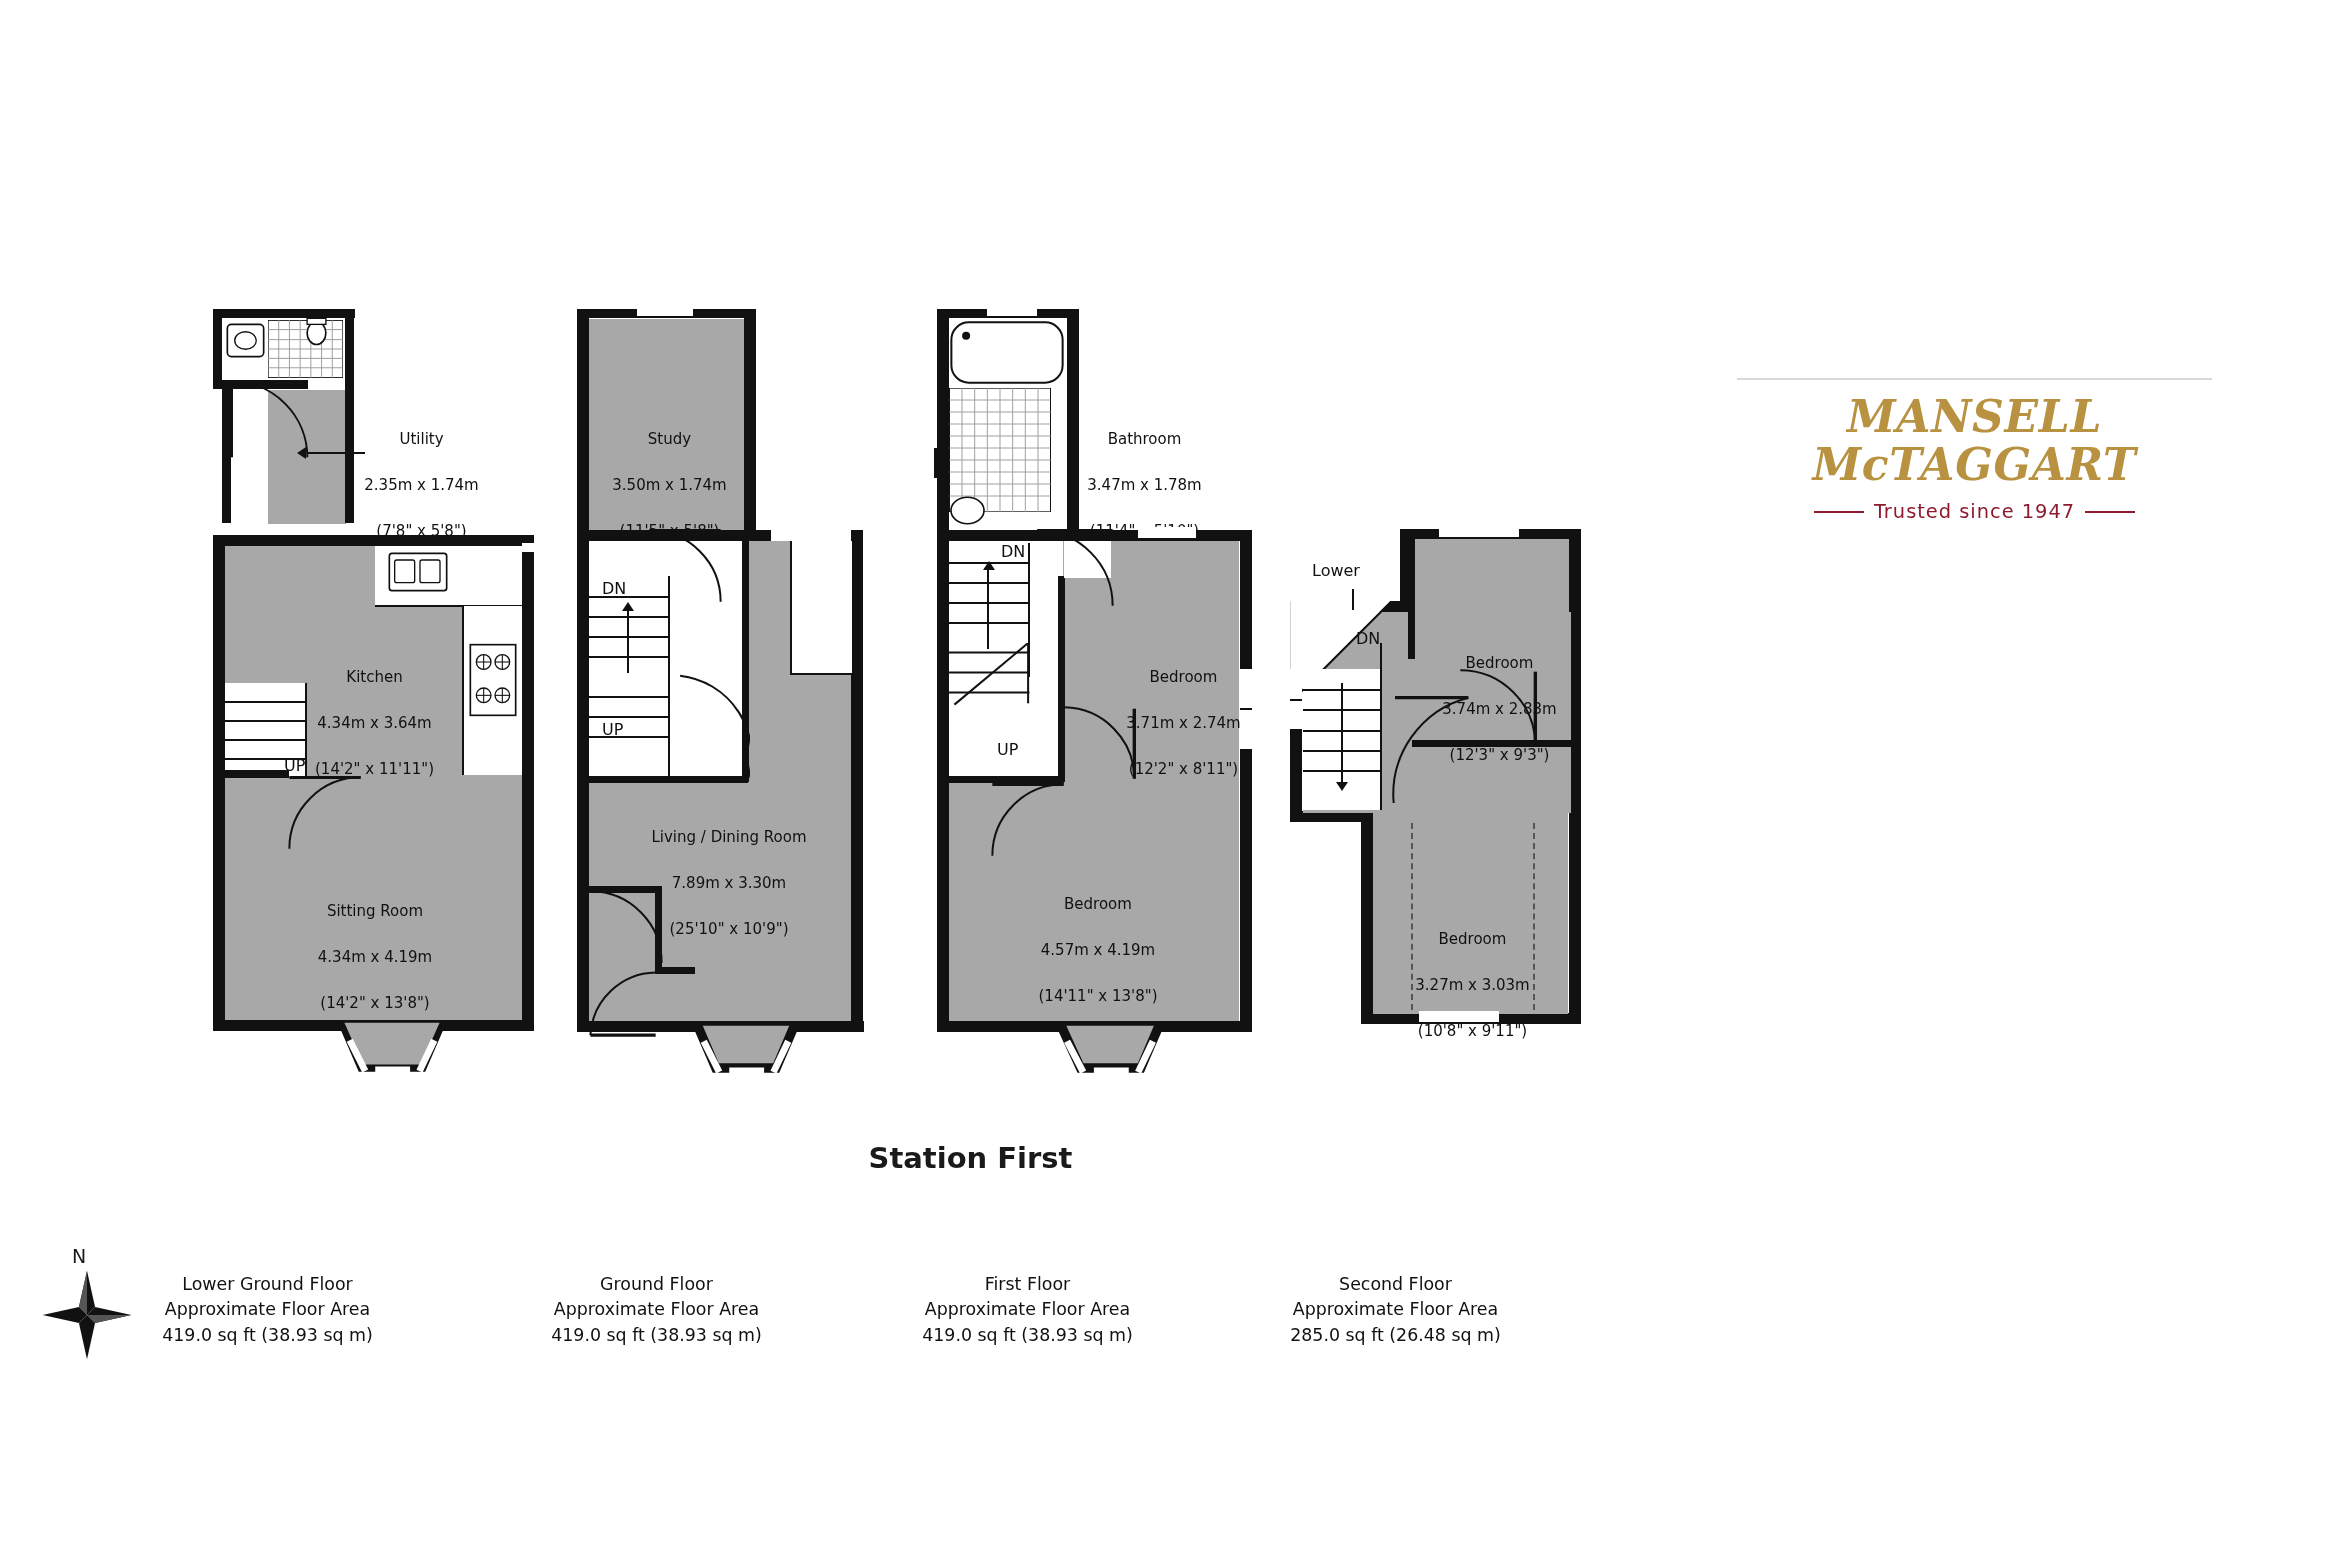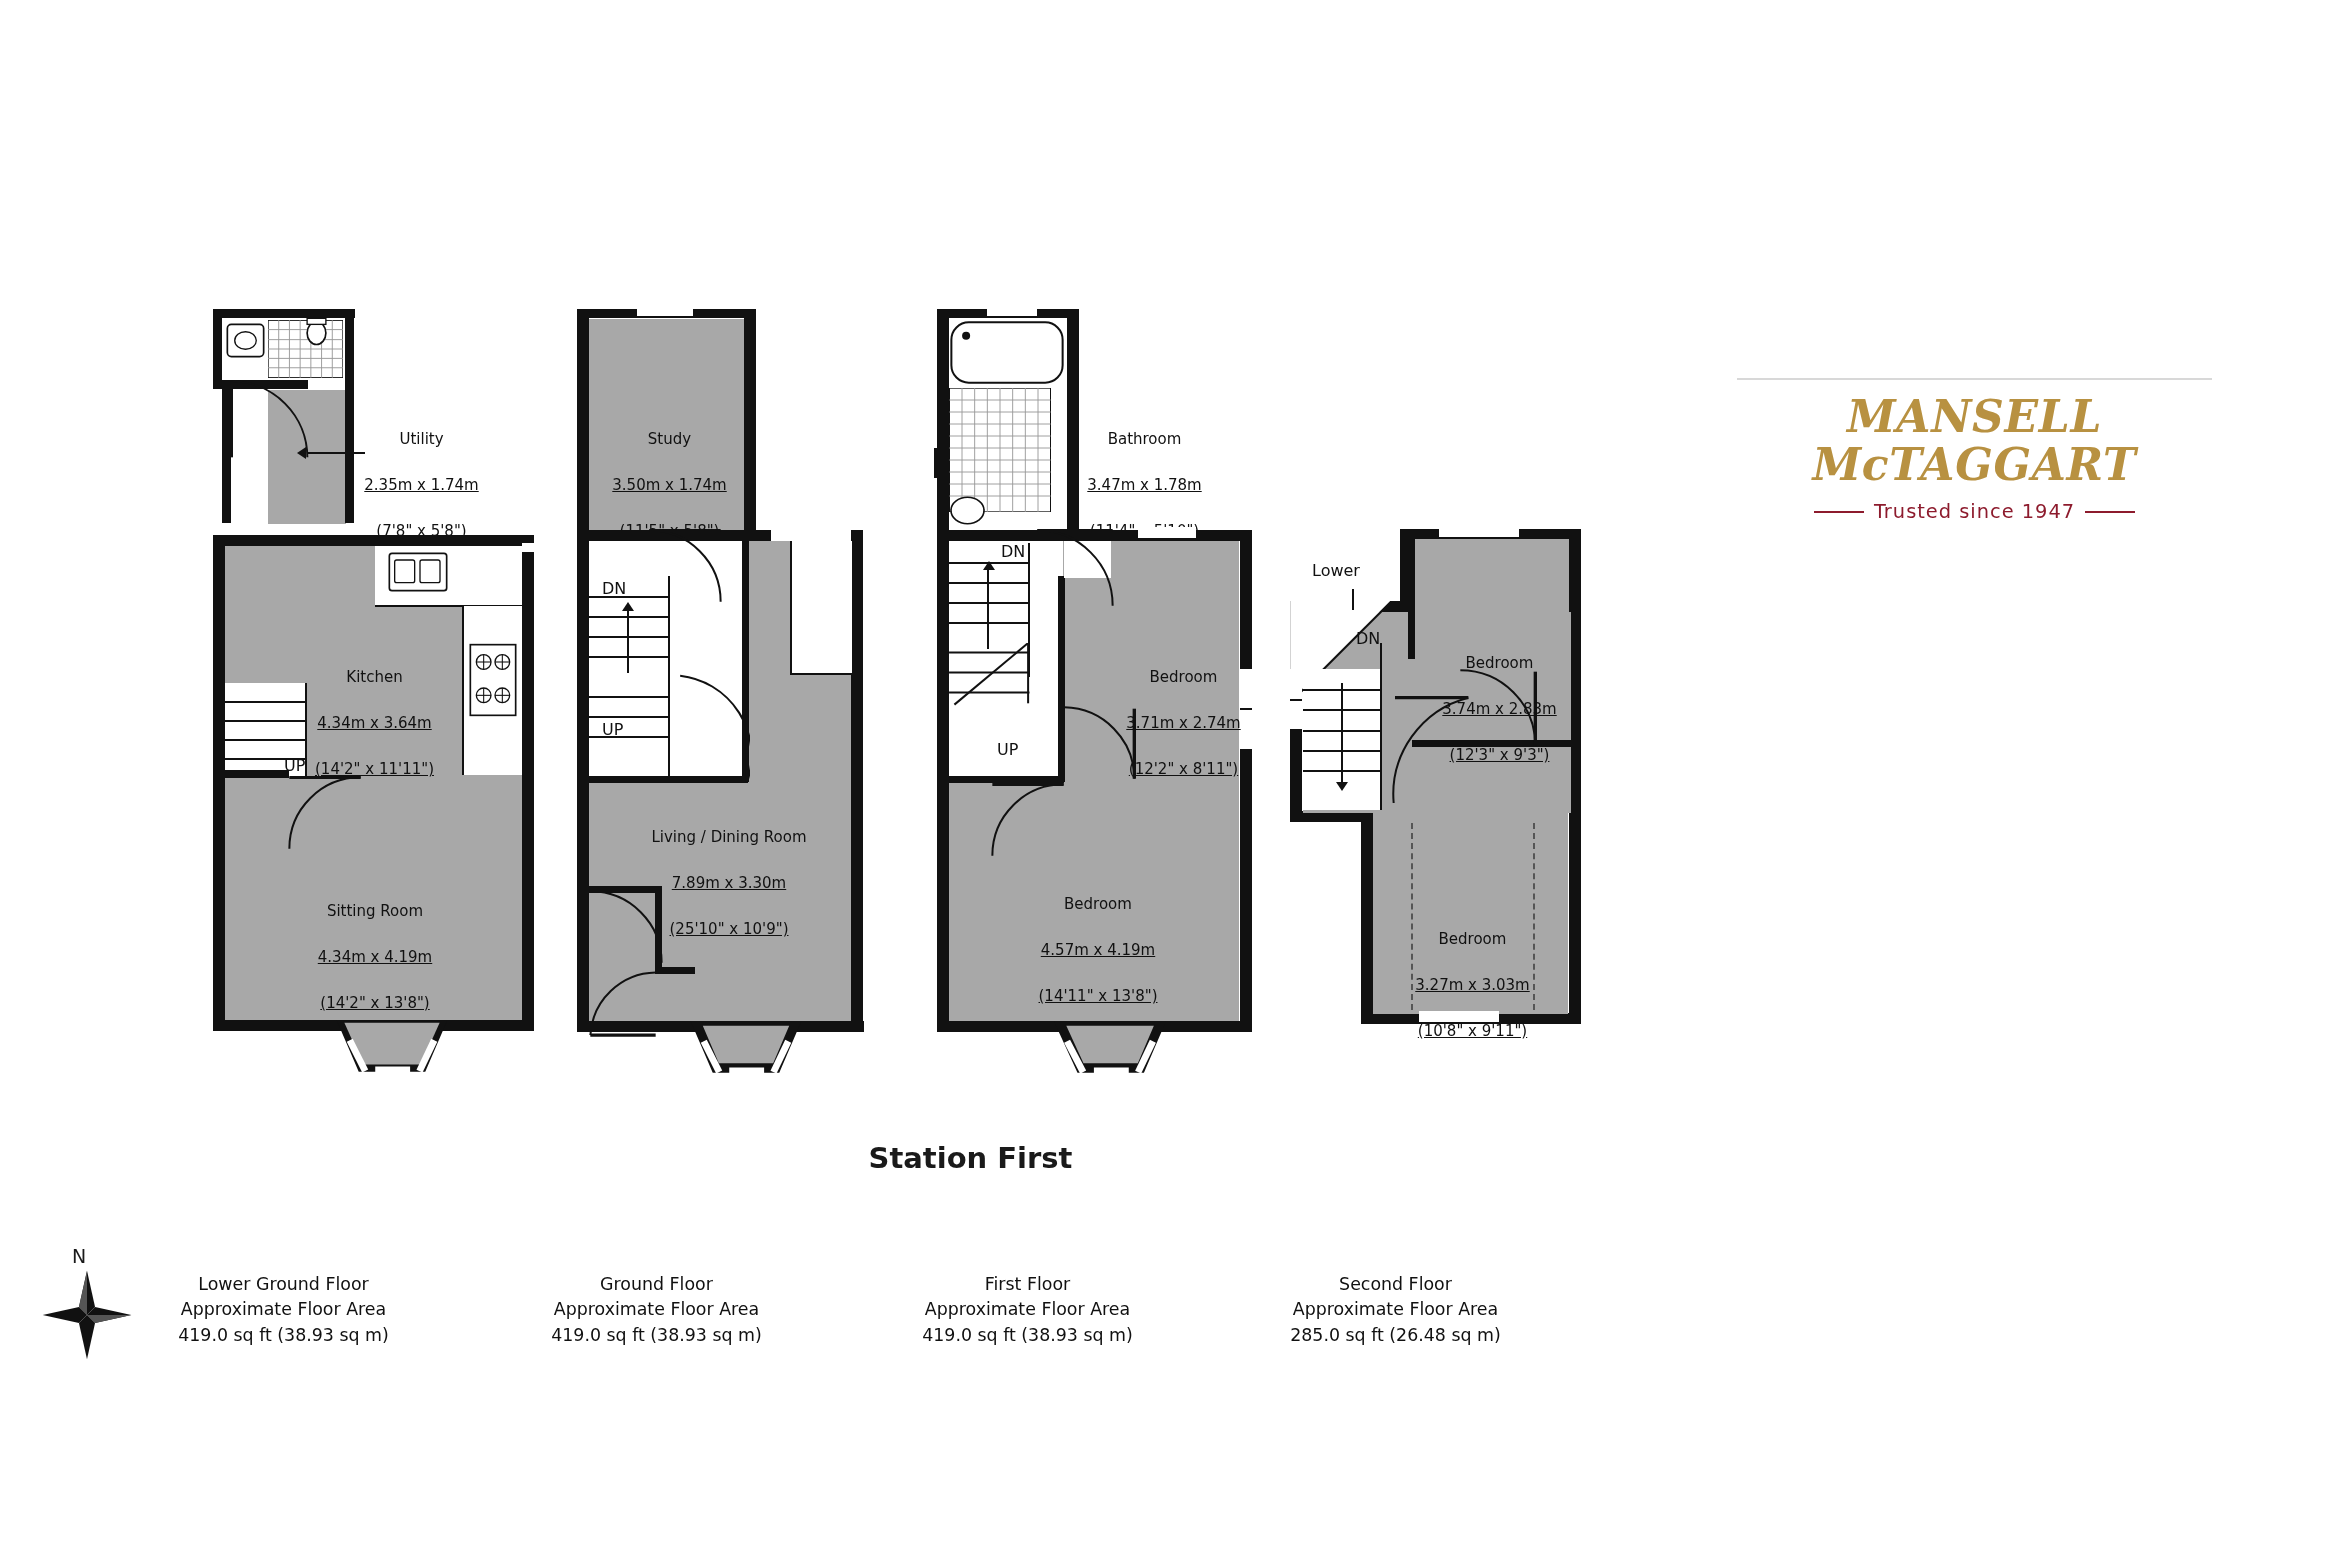--- a/index.html
+++ b/index.html
@@ -48,21 +48,21 @@
   }
   .label {
     position: absolute;
     text-align: center;
     font-size: 15px;
     line-height: 23px;
     color: #111111;
     white-space: pre-line;
   }
   .label .nm { display: block; }
-  .label .dm { display: block; text-decoration: underline; }
+  .label .dm { display: block; }
   .small-label {
     position: absolute;
     font-size: 16px;
     color: #111;
   }
   .stair-line {
     position: absolute;
     background: #111111;
     height: 2px;
   }
@@ -315,21 +315,21 @@
     <div class="wall" style="left:213px; top:1020px; width:134px; height:10.7px;"></div>
     <div class="wall" style="left:435px; top:1020px; width:99px; height:10.7px;"></div>
     <svg style="position:absolute; left:335px; top:1020px; width:114px; height:74px;" viewBox="0 0 170 110" width="114" height="74">
       <polygon points="10,0 160,0 130,70 40,70" fill="#a8a8a8" stroke="#111" stroke-width="14"></polygon>
       <polygon points="14,4 156,4 128,66 42,66" fill="#a8a8a8" stroke="none"></polygon>
       <line x1="22" y1="30" x2="45" y2="76" stroke="#fff" stroke-width="10"></line>
       <line x1="60" y1="74" x2="112" y2="74" stroke="#fff" stroke-width="10"></line>
       <line x1="148" y1="30" x2="126" y2="76" stroke="#fff" stroke-width="10"></line>
     </svg>
 
-    <div class="floor-caption" style="left:96px;">
+    <div class="floor-caption" style="left:80px;">
       <div>Lower Ground Floor</div>
       <div>Approximate Floor Area</div>
       <div>419.0 sq ft (38.93 sq m)</div>
     </div>
   </div>
 
   <div>
 
     <div class="wall" style="left:577px; top:309px; width:179px; height:9.4px;"></div>
     <div class="white-fill" style="left:637px; top:307px; width:56px; height:9.4px;"></div>

